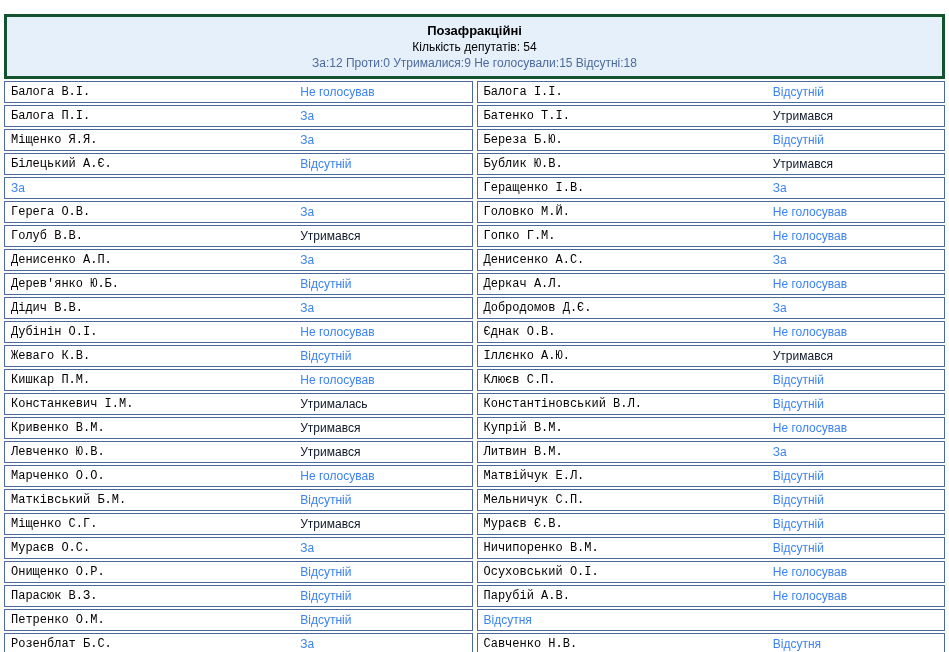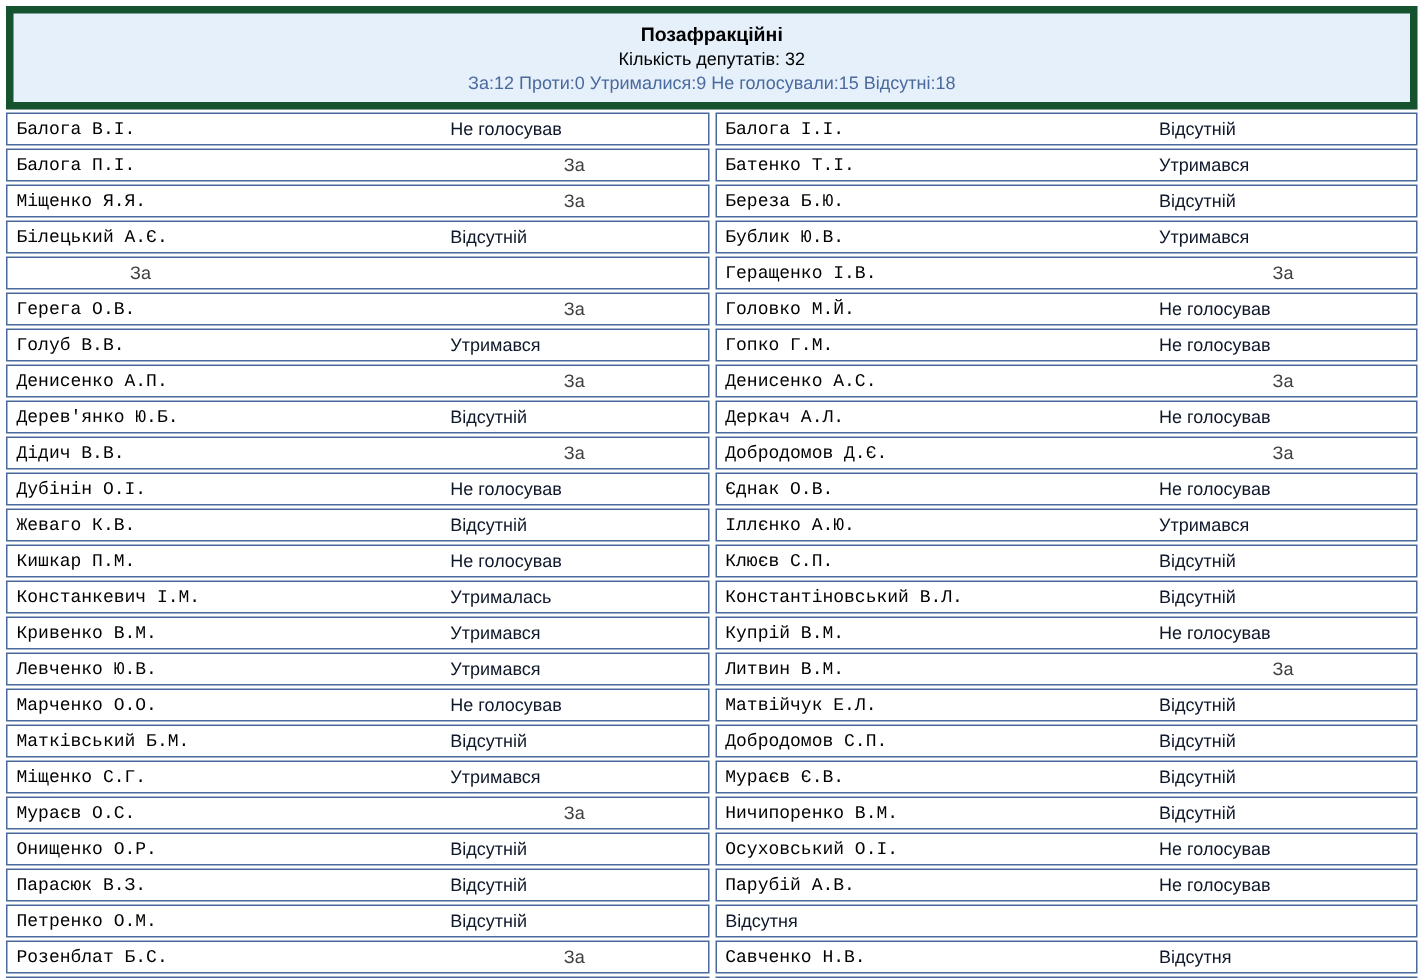--- a/index.html
+++ b/index.html
@@ -12,23 +12,24 @@
       font-size: 12px;
       background: #fff;
       padding: 4px;
       width: 949px;
     }
     .container {
       width: 100%;
     }
     .header {
       background: #e6f0fa;
-      border: 5px solid #14532d;
+      border: 3px solid #14532d;
       text-align: center;
       padding: 6px 4px;
+      margin-top: 10px;
     }
     .header-title {
       font-weight: bold;
       color: #000;
       font-size: 13px;
       margin-bottom: 2px;
     }
     .header-count {
       color: #000;
       font-size: 12px;
@@ -55,31 +56,31 @@
     .name {
       flex: 1;
       padding: 3px 6px;
       color: #000;
       font-family: Liberation Mono, monospace;
     }
     .vote {
       width: 38%;
       padding: 3px 6px;
     }
-    .v-for { color: #404040; text-align: center; }
+    .v-for { color: #3b82f6; }
     .v-abs { color: #0f172a; }
-    .v-none { color: #0f172a; }
+    .v-none { color: #3b82f6; }
   </style>
 </head>
 <body>
 
 <div class="container">
   <div class="header">
     <div class="header-title">Позафракційні</div>
-    <div class="header-count">Кількість депутатів: 32</div>
+    <div class="header-count">Кількість депутатів: 54</div>
     <div class="header-stats">За:12 Проти:0 Утрималися:9 Не голосували:15 Відсутні:18</div>
   </div>
   <div class="columns">
     <div class="col" id="col-left">
         <div class="row">
           <div class="name">Балога В.І.</div>
           <div class="vote v-none">Не голосував</div>
         </div>
         <div class="row">
           <div class="name">Балога П.І.</div>
@@ -240,21 +241,21 @@
         </div>
         <div class="row">
           <div class="name">Литвин В.М.</div>
           <div class="vote v-for">За</div>
         </div>
         <div class="row">
           <div class="name">Матвійчук Е.Л.</div>
           <div class="vote v-none">Відсутній</div>
         </div>
         <div class="row">
-          <div class="name">Добродомов С.П.</div>
+          <div class="name">Мельничук С.П.</div>
           <div class="vote v-none">Відсутній</div>
         </div>
         <div class="row">
           <div class="name">Мураєв Є.В.</div>
           <div class="vote v-none">Відсутній</div>
         </div>
         <div class="row">
           <div class="name">Ничипоренко В.М.</div>
           <div class="vote v-none">Відсутній</div>
         </div>

